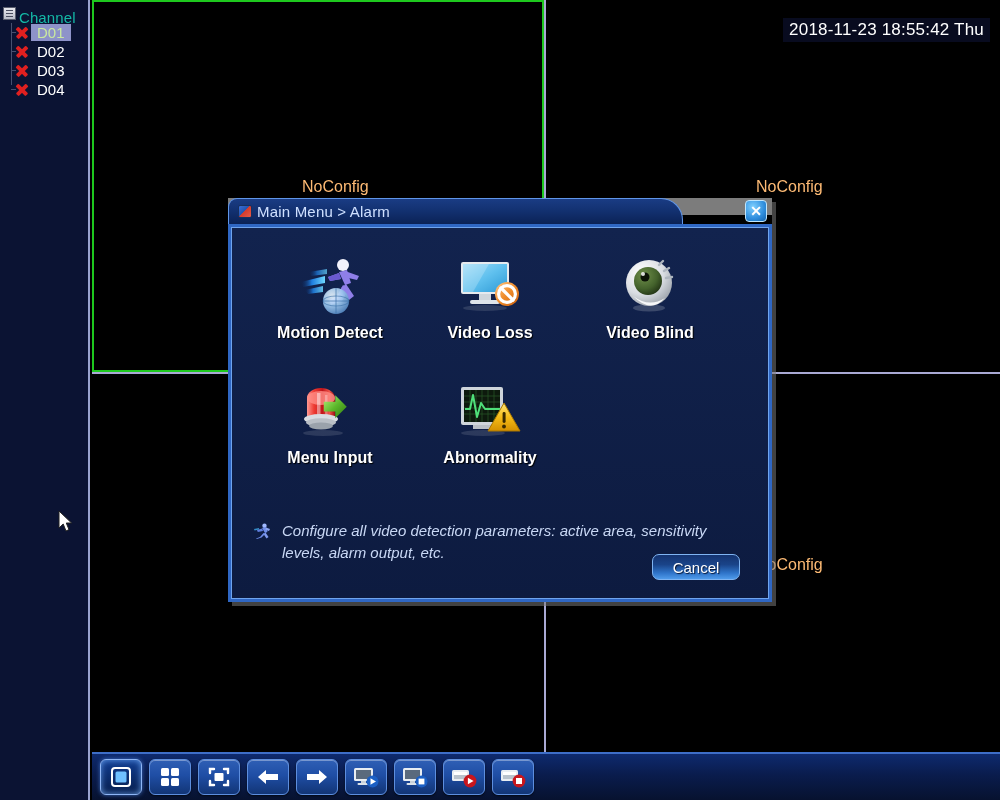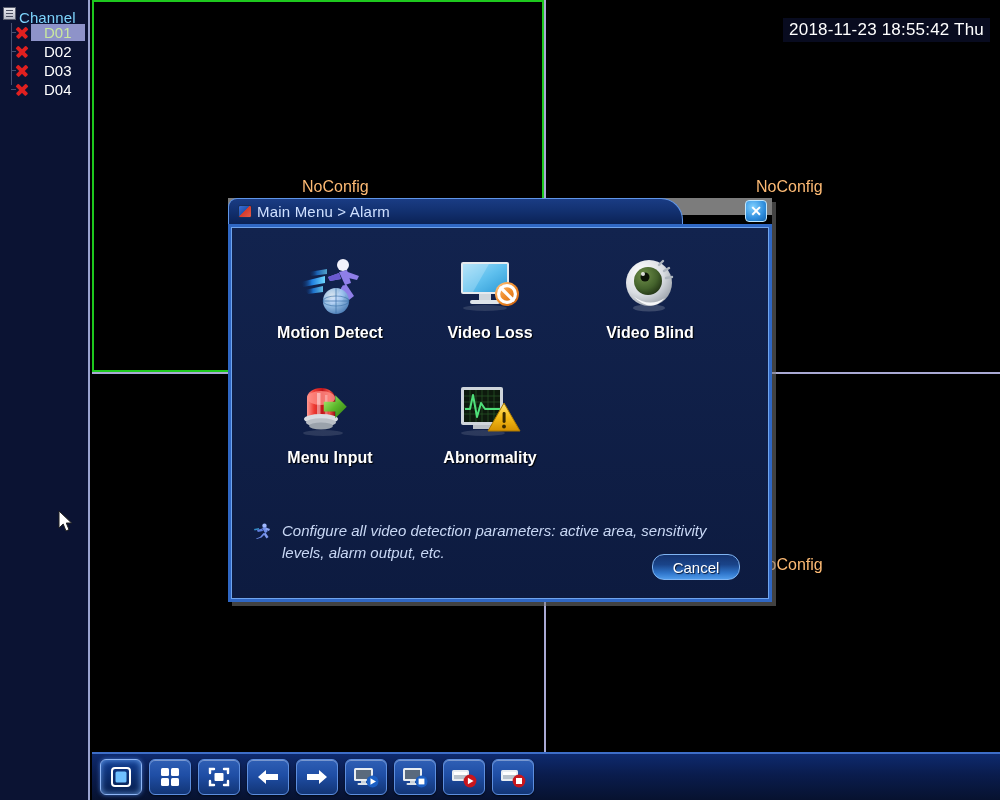--- a/index.html
+++ b/index.html
@@ -53,21 +53,21 @@
   }
   .ch-header-icon::before {
     content: "";
     position: absolute;
     left: 2px; top: 2px; right: 2px;
     height: 1px;
     background: #4a4e60;
     box-shadow: 0 3px 0 #4a4e60, 0 6px 0 #4a4e60;
   }
   .ch-header-label {
-    color: #7dd3fc;
+    color: #14b8a6;
     font-size: 15px;
     letter-spacing: .1px;
     white-space: nowrap;
     margin-top: 8px;
   }
   .ch-list {
     position: relative;
     margin-top: 0px;
     padding-left: 8px;
   }
@@ -113,21 +113,21 @@
     height: 3.5px;
     background: #e02020;
     border-radius: 1px;
   }
   .ch-x::before { transform: rotate(45deg); }
   .ch-x::after  { transform: rotate(-45deg); }
   .ch-name {
     color: #ffffff;
     font-size: 15px;
     line-height: 17px;
-    padding: 0 13px;
+    padding: 0 6px;
   }
   .ch-item.selected .ch-name {
     background: #8e93c9;
     color: #c9e8a0;
   }
 
   
   #video-area {
     position: absolute;
     left: 92px; top: 0;
@@ -362,21 +362,21 @@
     font-size: 15px;
     line-height: 22px;
   }
 
   #cancel-btn {
     position: absolute;
     right: 28px;
     bottom: 18px;
     width: 88px;
     height: 26px;
-    border-radius: 12px;
+    border-radius: 7px;
     background: linear-gradient(#14336f 0%, #1a4489 40%, #2f74c9 75%, #4f9bea 100%);
     border: 1px solid #7fb4f2;
     box-sizing: border-box;
     color: #ffffff;
     font-size: 15px;
     display: flex;
     align-items: center;
     justify-content: center;
     text-shadow: 1px 1px 1px #06122e;
     cursor: pointer;

